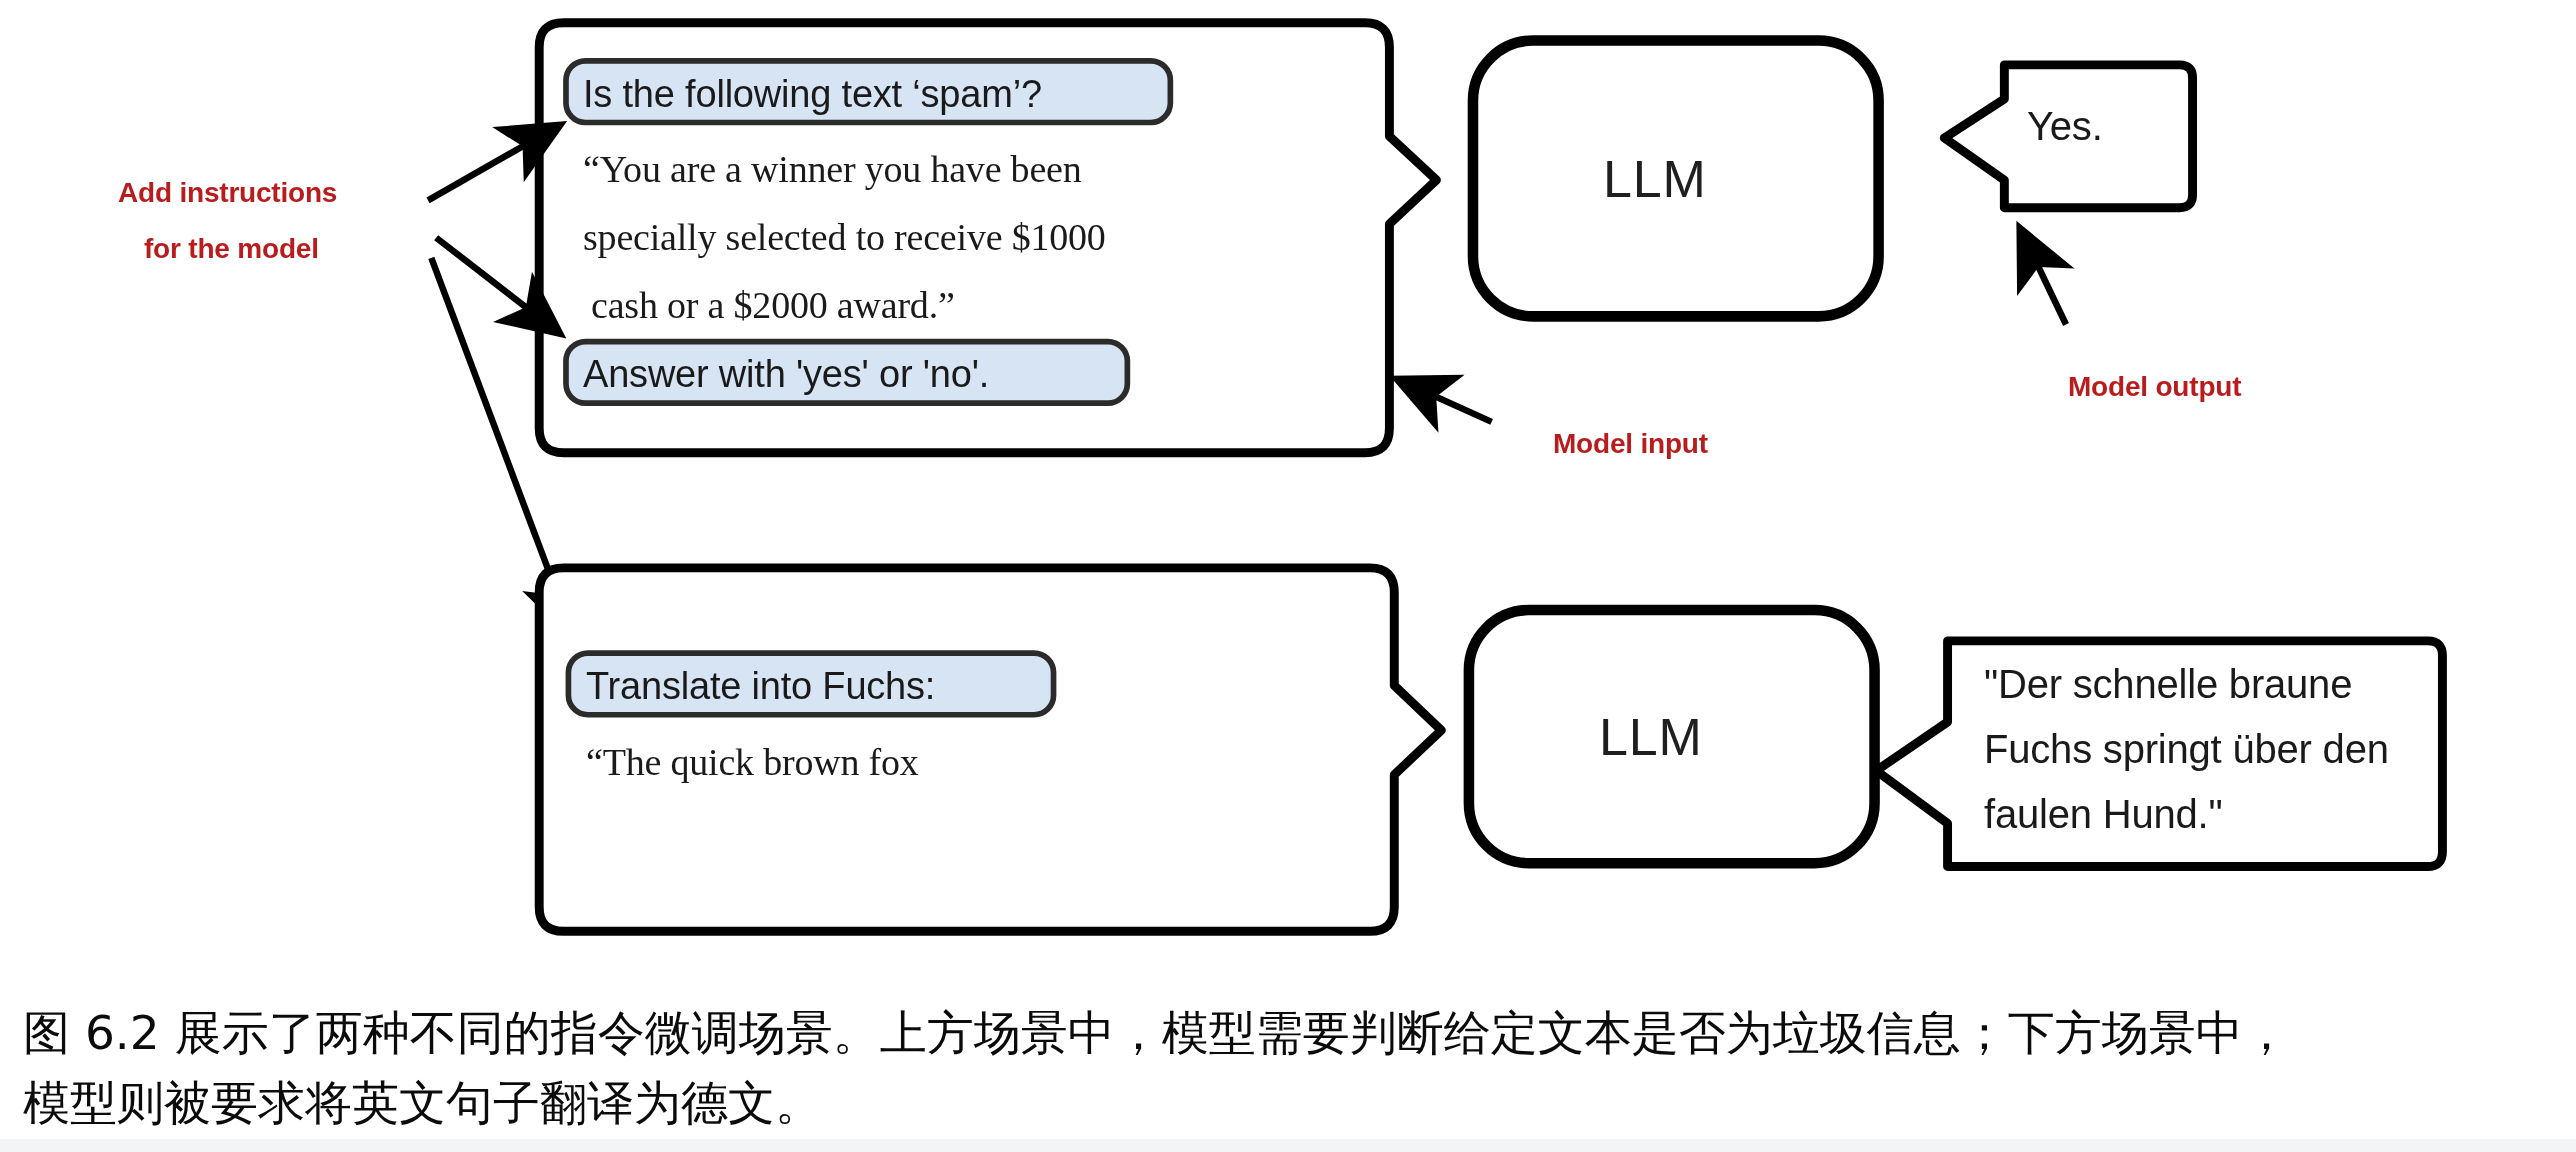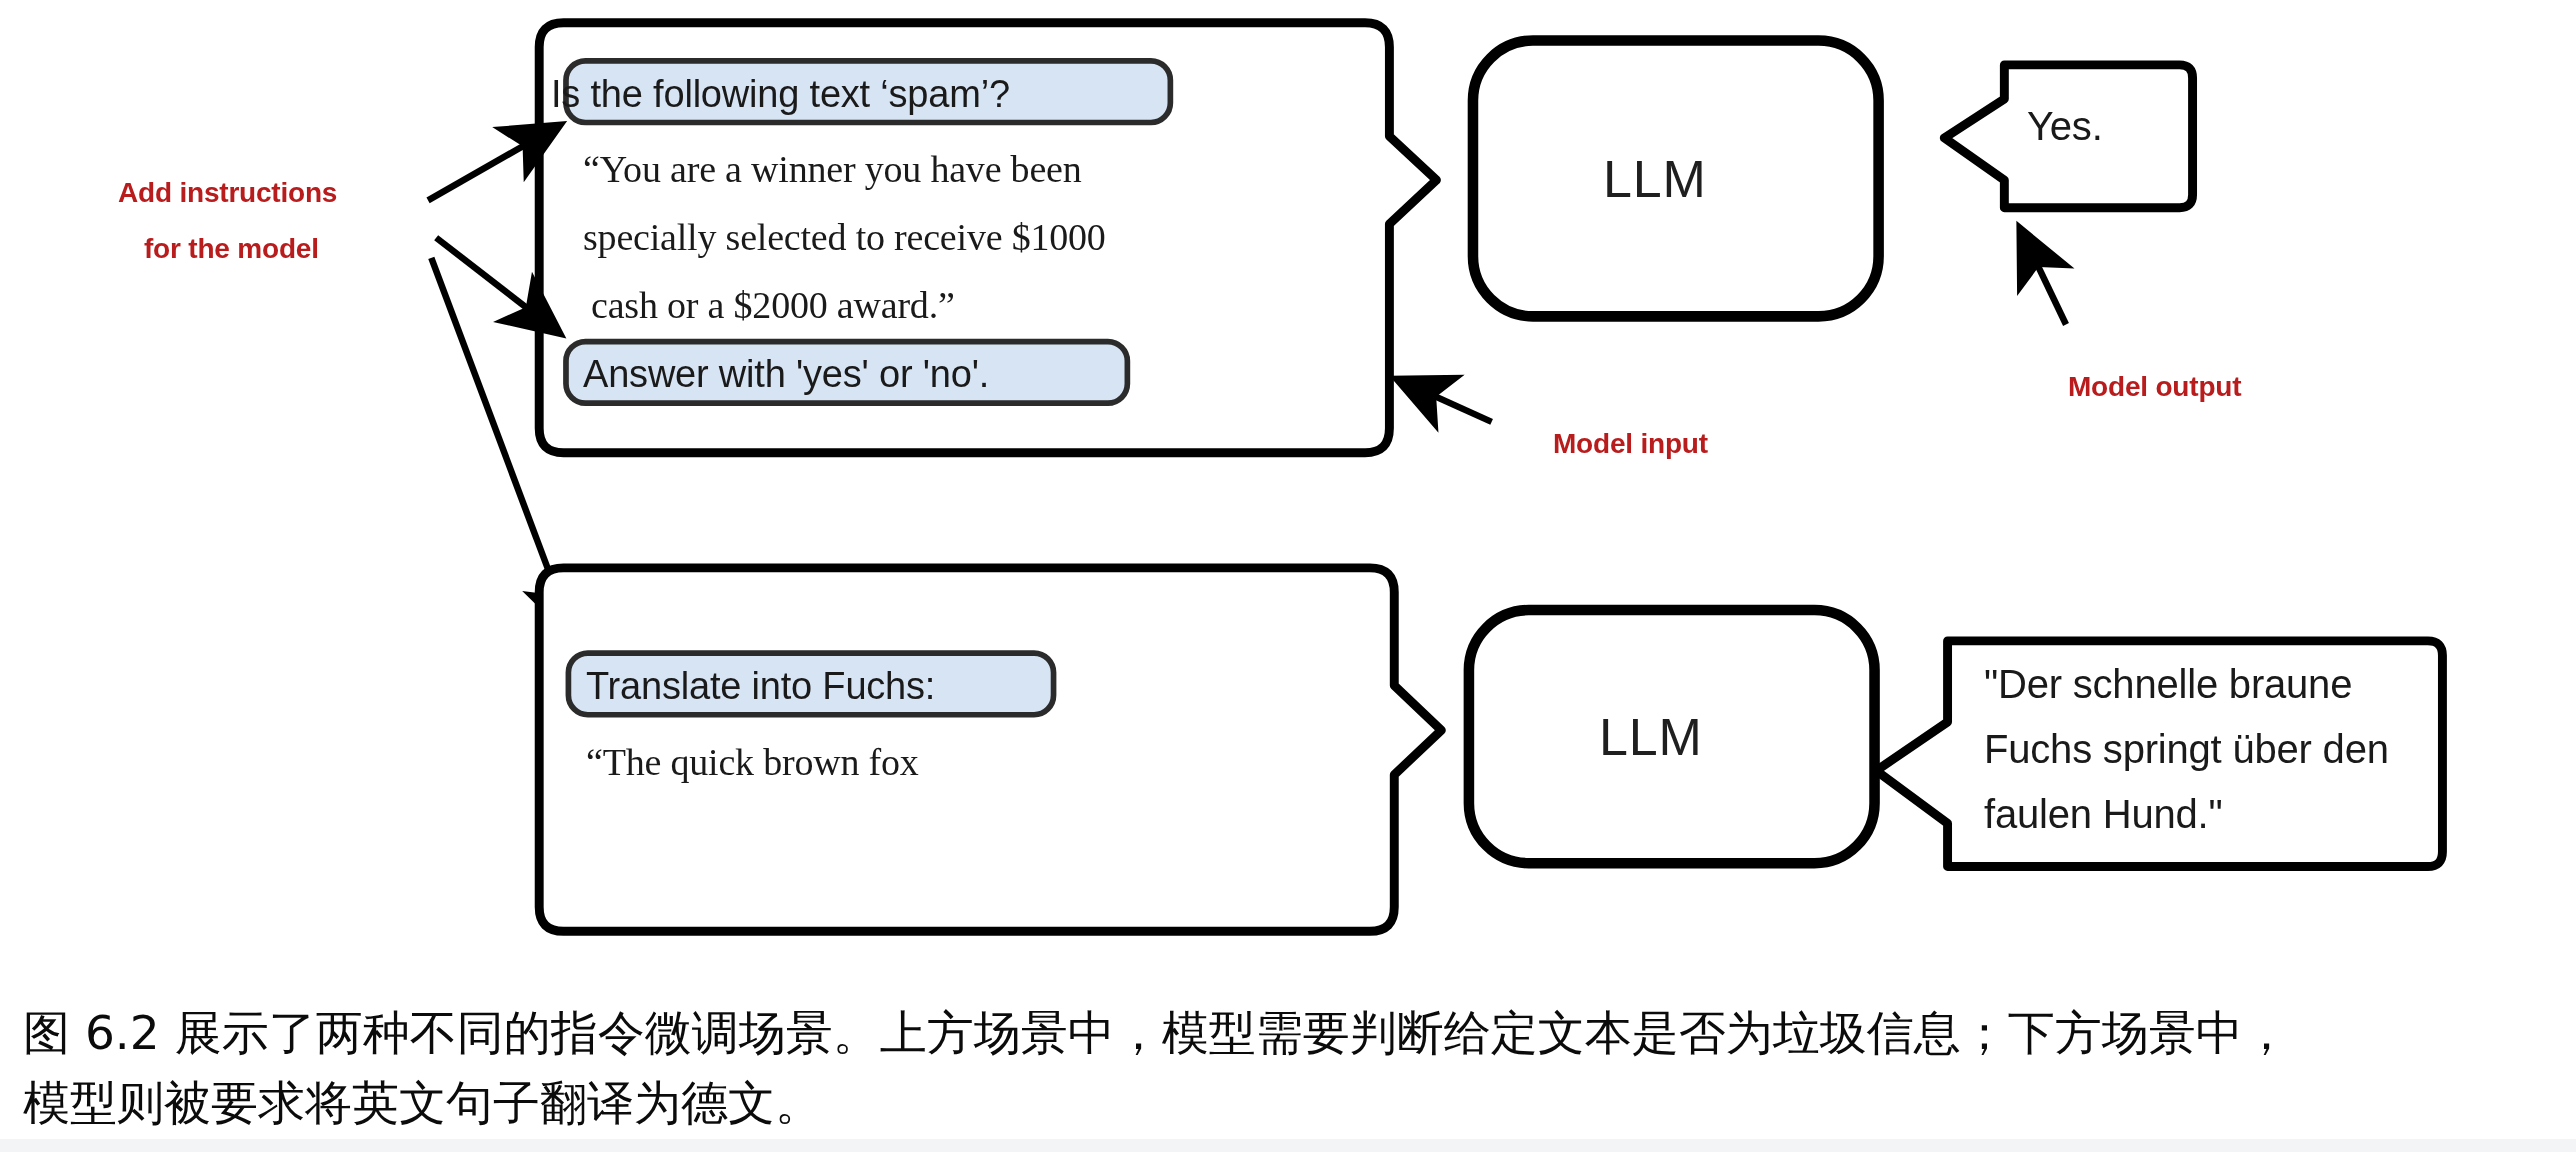--- a/index.html
+++ b/index.html
@@ -181,21 +181,21 @@
         L 2312 950
         L 2400 890
         Z" fill="#ffffff" stroke="#000000" stroke-width="11" stroke-linejoin="round"></path>
     </g>
 
   </svg>
 
   <div class="txt annot" style="left:118px; top:179px;">Add instructions</div>
   <div class="txt annot" style="left:144px; top:235px;">for the model</div>
 
-  <div class="txt prompt-chip-label" style="left:551px; top:75px;">Is the following text ‘spam’?</div>
+  <div class="txt prompt-chip-label" style="left:583px; top:75px;">Is the following text ‘spam’?</div>
 
   <div class="txt prompt-chip-label" style="left:583px; top:355px;">Answer with 'yes' or 'no'.</div>
 
   <div class="txt body-line" style="left:583px; top:150px;">“You are a winner you have been</div>
   <div class="txt body-line" style="left:583px; top:218px;">specially selected to receive $1000</div>
   <div class="txt body-line" style="left:583px; top:286px;margin-left:8px;">cash or a $2000 award.”</div>
 
   <div class="txt llm-label" style="left:1603px; top:153px;">LLM</div>
 
   <div class="txt callout-line" style="left:2027px; top:106px;">Yes.</div>

